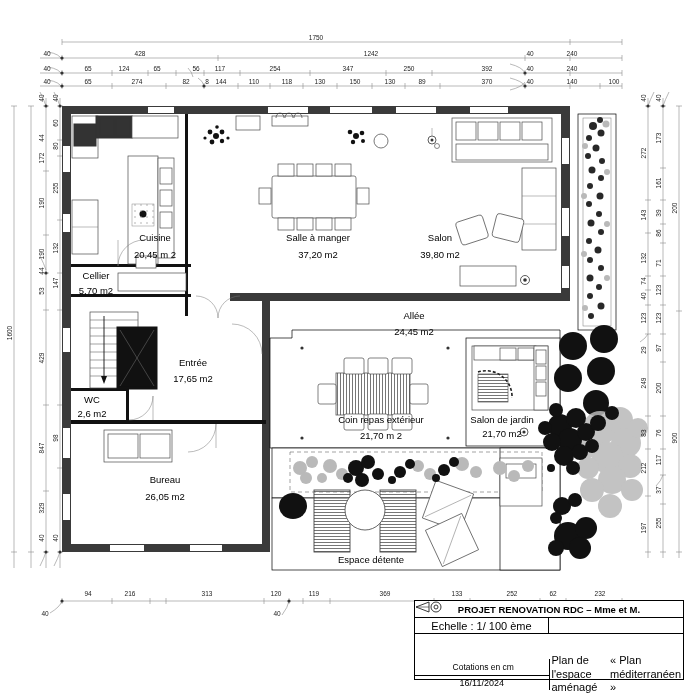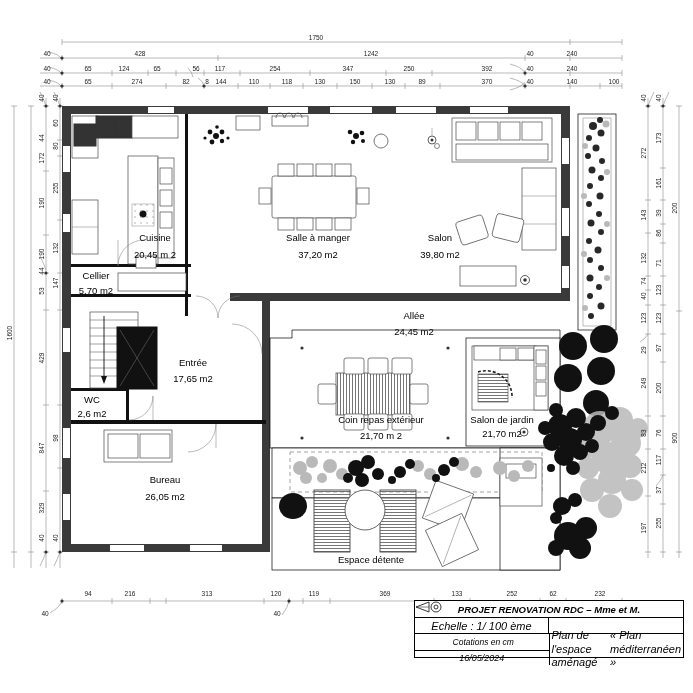--- a/index.html
+++ b/index.html
@@ -14,23 +14,23 @@
   .roomarea{font-family:"Liberation Sans",sans-serif;font-size:9.5px;fill:#000;text-anchor:middle;}
   .wall{fill:#3a3a3a;}
   .wallthin{fill:#111;}
   .room{fill:#ffffff;stroke:#000;stroke-width:0.7;}
   .furn{fill:#ffffff;stroke:#4a4a4a;stroke-width:0.7;}
   .furndark{fill:#333;stroke:#333;}
   .thinline{stroke:#777;stroke-width:0.5;fill:none;}
   .tree{fill:#111;}
   .shrub{fill:#b9b9b9;}
   .titleblock{position:absolute;border:1px solid #000;box-sizing:border-box;background:#fff;}
-  #tb{left:414px;top:600px;width:270px;height:58px;font-style:italic;}
+  #tb{left:414px;top:600px;width:270px;height:80px;}
   .tbrow{display:flex;border-bottom:1px solid #000;box-sizing:border-box;}
-  .tbrow:last-child{border-bottom:none;}
+  .tbrow:last-child{border-bottom:none;margin-top:25px;}
   .tbcell{box-sizing:border-box;display:flex;align-items:center;justify-content:center;
           font-size:11px;padding:1px 2px;}
   .tbtitle{width:100%;height:16px;font-weight:bold;font-size:9.5px;}
   .tbl{width:50%;border-right:1px solid #000;}
   .tbr{width:50%;}
   .tbsub{height:15px;}
   .tbbot{height:31px;flex-direction:row;line-height:1.25;}
   .tbleftstack{width:50%;border-right:1px solid #000;display:flex;flex-direction:column;}
   .tbleftstack .a{height:16px;display:flex;align-items:center;justify-content:center;
                   border-bottom:1px solid #000;font-size:8.5px;gap:3px;}
@@ -731,20 +731,20 @@
         <span>
           <svg width="30" height="12" viewBox="0 0 30 12">
             <polygon points="1,6 14,1 14,11" fill="none" stroke="#222" stroke-width="0.9"></polygon>
             <line x1="1" y1="6" x2="14" y2="6" stroke="#222" stroke-width="0.6"></line>
             <circle cx="21" cy="6" r="5" fill="none" stroke="#222" stroke-width="0.9"></circle>
             <circle cx="21" cy="6" r="2" fill="none" stroke="#222" stroke-width="0.9"></circle>
           </svg>
         </span>
         <span>Cotations en cm</span>
       </div>
-      <div class="b">16/05/2024</div>
+      <div class="b">16/11/2024</div>
     </div>
     <div class="tbcell tbr tbbot">
       <span>Plan de l'espace aménagé</span>
       <span>« Plan méditerranéen »</span>
     </div>
   </div>
 </div>
 
 </body></html>

